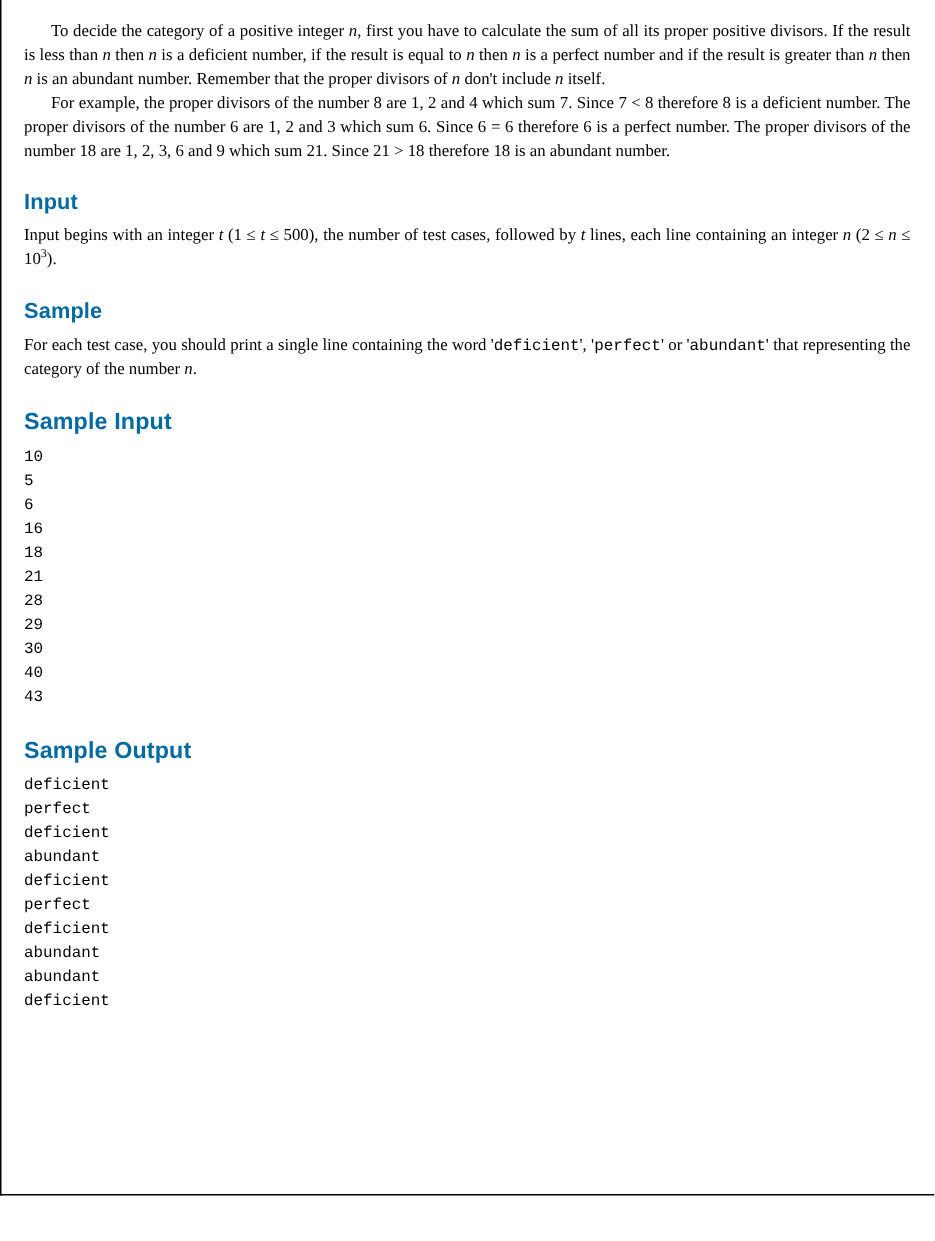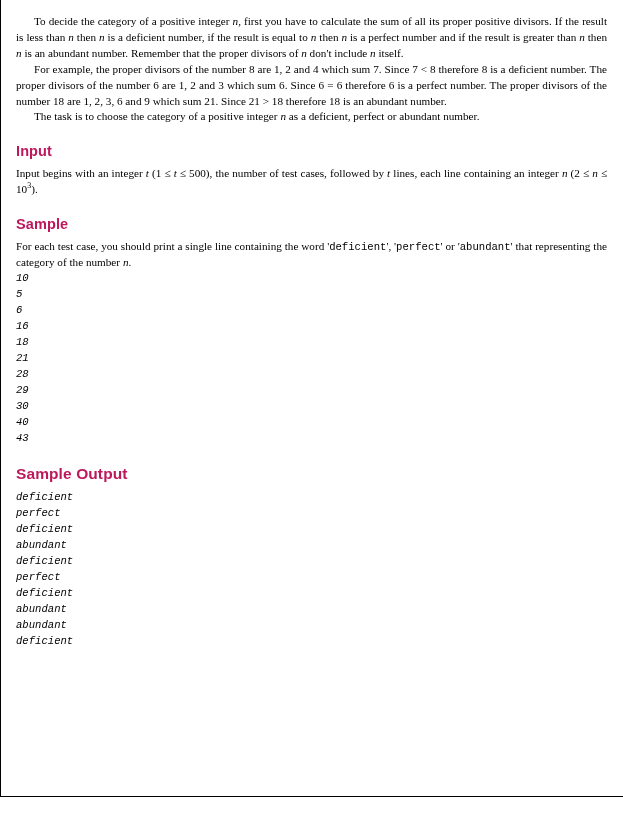--- a/index.html
+++ b/index.html
@@ -28,42 +28,41 @@
     text-justify: inter-word;
     margin: 0;
   }
   .body-text + .body-text {
     margin-top: 0;
   }
   .indent {
     text-indent: 18px;
   }
   .section-head {
-    color: #be185d;
+    color: #0369a1;
     font-family: "Liberation Sans", sans-serif;
     font-weight: bold;
     font-size: 14.5px;
     margin: 18px 0 7px 0;
     letter-spacing: 0.1px;
   }
   .section-head.big {
     font-size: 15.5px;
   }
   .mono {
     font-family: "Liberation Mono", monospace;
     font-size: 10.6px;
   }
   .sample-block {
     font-family: "Liberation Mono", monospace;
     font-size: 10.6px;
     line-height: 1.51;
     white-space: pre;
     margin: 0;
     padding: 0;
-    font-style: italic;
   }
   .math-i {
     font-family: "Liberation Serif", serif;
     font-style: italic;
   }
   .left-rule {
     position: absolute;
     left: 0px;
     top: 0px;
     width: 1px;
@@ -86,30 +85,30 @@
 <div class="left-rule"></div>
 <div class="bottom-rule"></div>
 
 <div class="page">
 
 
   <p class="body-text indent"><span>To decide the category of a positive integer </span><span class="math-i">n</span><span>, first you have to calculate the sum of all its proper positive divisors. If the result is less than </span><span class="math-i">n</span><span> then </span><span class="math-i">n</span><span> is a deficient number, if the result is equal to </span><span class="math-i">n</span><span> then </span><span class="math-i">n</span><span> is a perfect number and if the result is greater than </span><span class="math-i">n</span><span> then </span><span class="math-i">n</span><span> is an abundant number. Remember that the proper divisors of </span><span class="math-i">n</span><span> don't include </span><span class="math-i">n</span><span> itself.</span></p>
 
   <p class="body-text indent"><span>For example, the proper divisors of the number 8 are 1, 2 and 4 which sum 7. Since 7 &lt; 8 therefore 8 is a deficient number. The proper divisors of the number 6 are 1, 2 and 3 which sum 6. Since 6 = 6 therefore 6 is a perfect number. The proper divisors of the number 18 are 1, 2, 3, 6 and 9 which sum 21. Since 21 &gt; 18 therefore 18 is an abundant number.</span></p>
 
-  <p class="body-text indent"><span>The task is to choose the category of a positive integer </span><span class="math-i">n</span><span> as a deficient, perfect or abundant number.</span></p>
 
   <h2 class="section-head">Input</h2>
 
   <p class="body-text"><span>Input begins with an integer </span><span class="math-i">t</span><span> (1 ≤ </span><span class="math-i">t</span><span> ≤ 500), the number of test cases, followed by </span><span class="math-i">t</span><span> lines, each line containing an integer </span><span class="math-i">n</span><span> (2 ≤ </span><span class="math-i">n</span><span> ≤ 10</span><sup>3</sup><span>).</span></p>
 
   <h2 class="section-head">Sample</h2>
 
   <p class="body-text"><span>For each test case, you should print a single line containing the word '</span><span class="mono">deficient</span><span>', '</span><span class="mono">perfect</span><span>' or '</span><span class="mono">abundant</span><span>' that representing the category of the number </span><span class="math-i">n</span><span>.</span></p>
 
+  <h2 class="section-head big">Sample Input</h2>
 
   <pre class="sample-block">10
 5
 6
 16
 18
 21
 28
 29
 30

